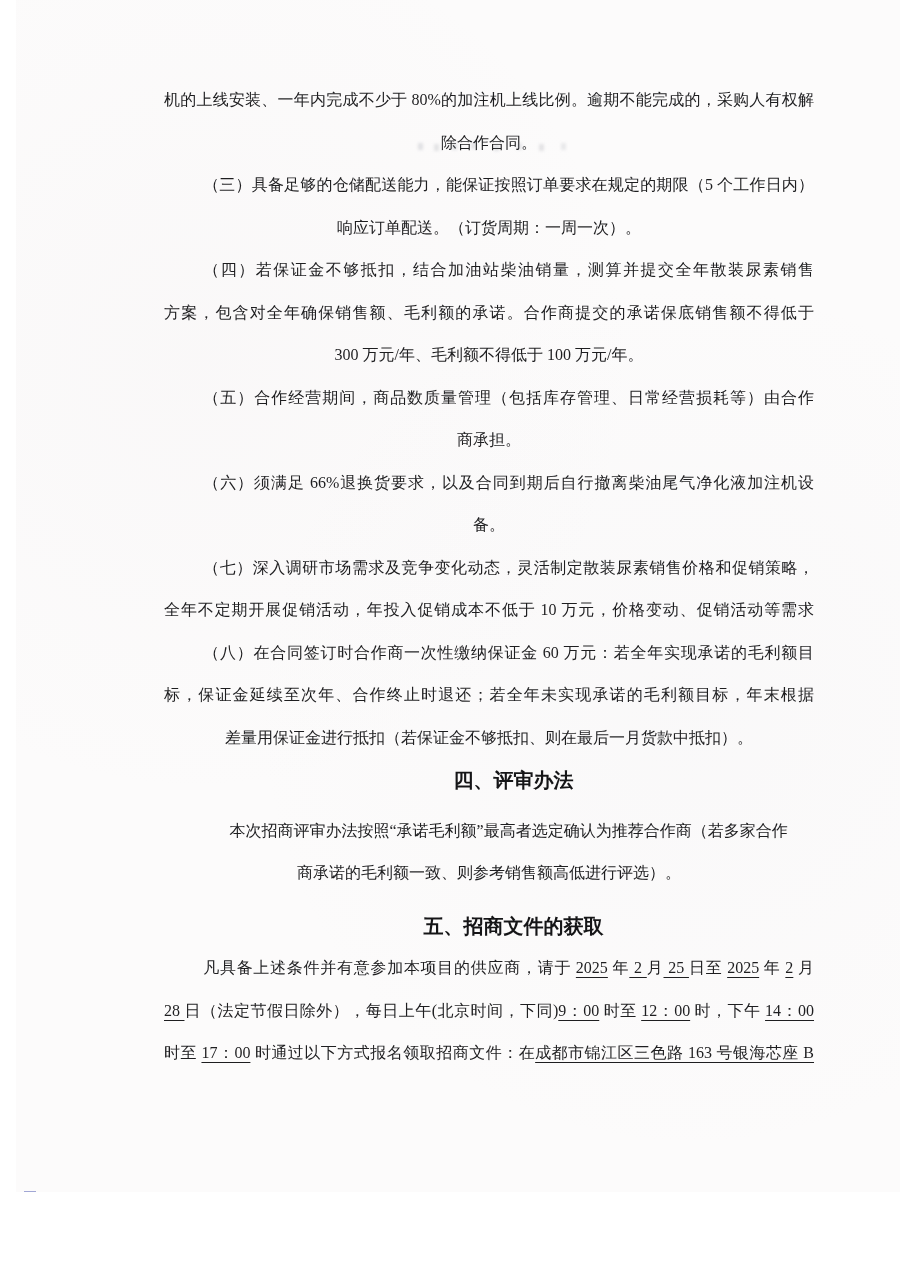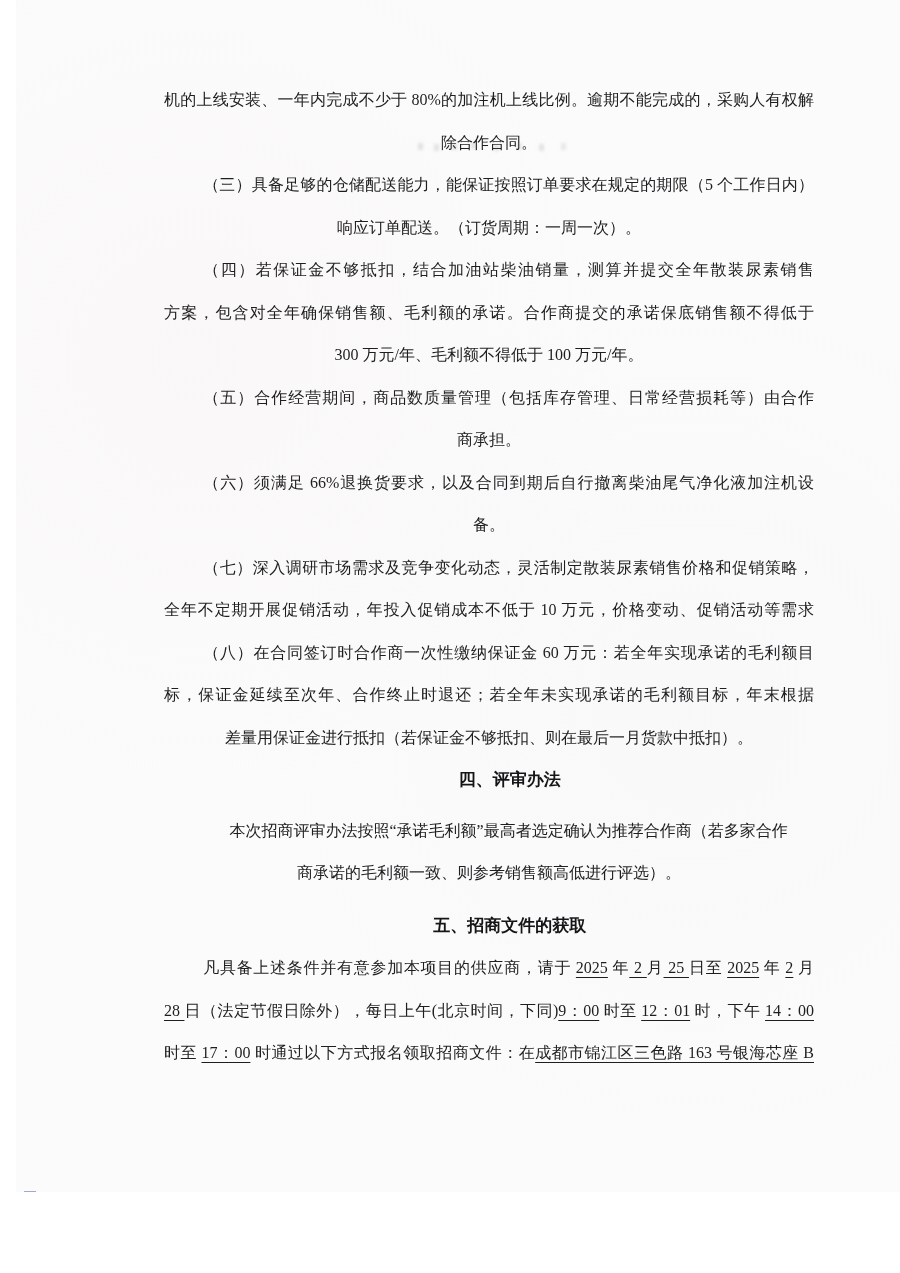--- a/index.html
+++ b/index.html
@@ -11,21 +11,21 @@
        background:
          radial-gradient(circle at 20% 30%, rgba(210,200,205,0.06), transparent 40%),
          radial-gradient(circle at 75% 60%, rgba(205,205,215,0.05), transparent 45%),
          #fcfbfb;}
   .doc{position:absolute;left:148px;top:79px;width:650px;
        font-size:16px;line-height:42.5px;color:#1e1e20;}
   .ln{display:block;text-align:center;}
   .full{text-align:justify;text-align-last:justify;}
   .ind{text-indent:2.45em;}
   .head{font-family:"Liberation Sans","DejaVu Sans",sans-serif;
-        font-weight:bold;font-size:17px;color:#151517;}
+        font-weight:bold;font-size:20px;color:#151517;}
   .mt8{margin-top:8px;}
   .mt10{margin-top:10px;}
   .u{text-decoration:underline;text-underline-offset:4px;
      text-decoration-thickness:1.4px;}
   
   .ghost{position:absolute;left:402px;top:143px;width:5px;height:7px;
      background:rgba(120,125,140,0.20);filter:blur(1.4px);
      box-shadow:16px 1px rgba(120,125,140,0.18),34px 0 rgba(120,125,140,0.2),
         53px -1px rgba(120,125,140,0.17),76px 1px rgba(120,125,140,0.2),
         99px 0 rgba(120,125,140,0.16),121px 1px rgba(120,125,140,0.19),
@@ -64,21 +64,21 @@
       <div class="ln head ind">四、评审办法</div>
       <div class="ln ind mt8">本次招商评审办法按照“承诺毛利额”最高者选定确认为推荐合作商（若多家合作</div>
       <div class="ln">商承诺的毛利额一致、则参考销售额高低进行评选）。</div>
       <div class="ln head ind mt10">五、招商文件的获取</div>
 
       <div class="ln full ind">
         <span>凡具备上述条件并有意参加本项目的供应商，请于 </span><span class="u">2025</span><span> 年</span><span class="u"> 2 </span><span>月</span><span class="u"> 25 </span><span>日至 </span><span class="u">2025</span><span> 年 </span><span class="u">2</span><span> 月</span>
       </div>
 
       <div class="ln full">
-        <span class="u">28 </span><span>日（法定节假日除外），每日上午(北京时间，下同)</span><span class="u">9：00</span><span> 时至 </span><span class="u">12：01</span><span> 时，下午 </span><span class="u">14：00</span>
+        <span class="u">28 </span><span>日（法定节假日除外），每日上午(北京时间，下同)</span><span class="u">9：00</span><span> 时至 </span><span class="u">12：00</span><span> 时，下午 </span><span class="u">14：00</span>
       </div>
 
       <div class="ln full">
         <span>时至 </span><span class="u">17：00</span><span> 时通过以下方式报名领取招商文件：在</span><span class="u">成都市锦江区三色路 163 号银海芯座 B</span>
       </div>
     </div>
 
     <div class="ghost"></div>
   </div>
 

